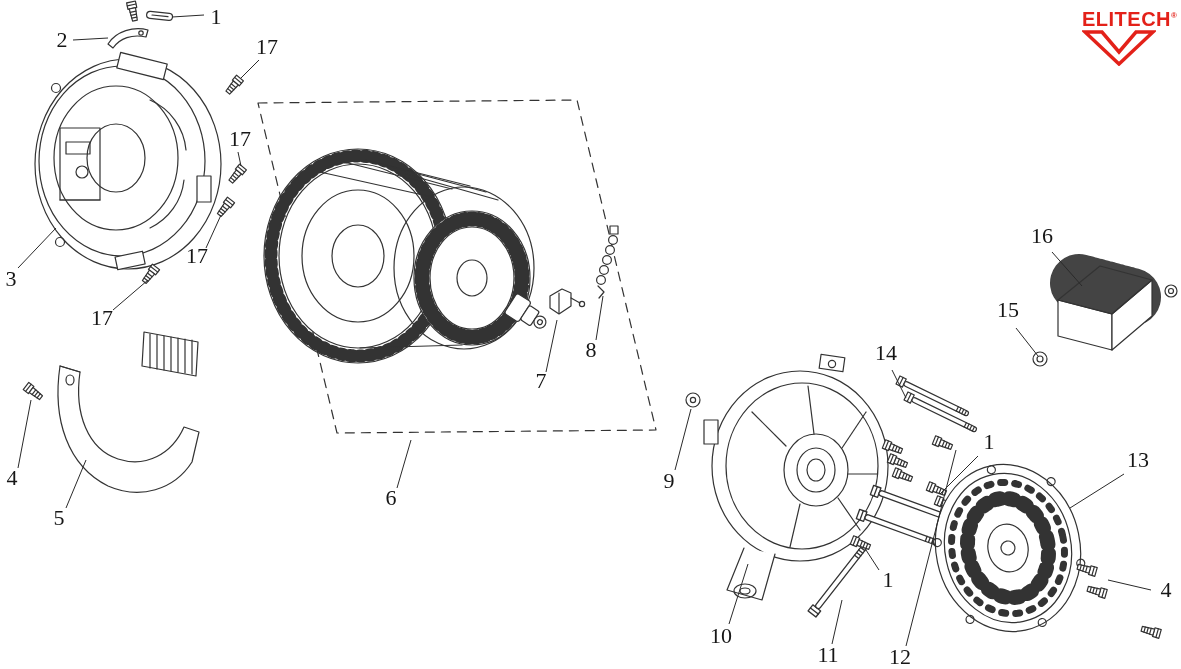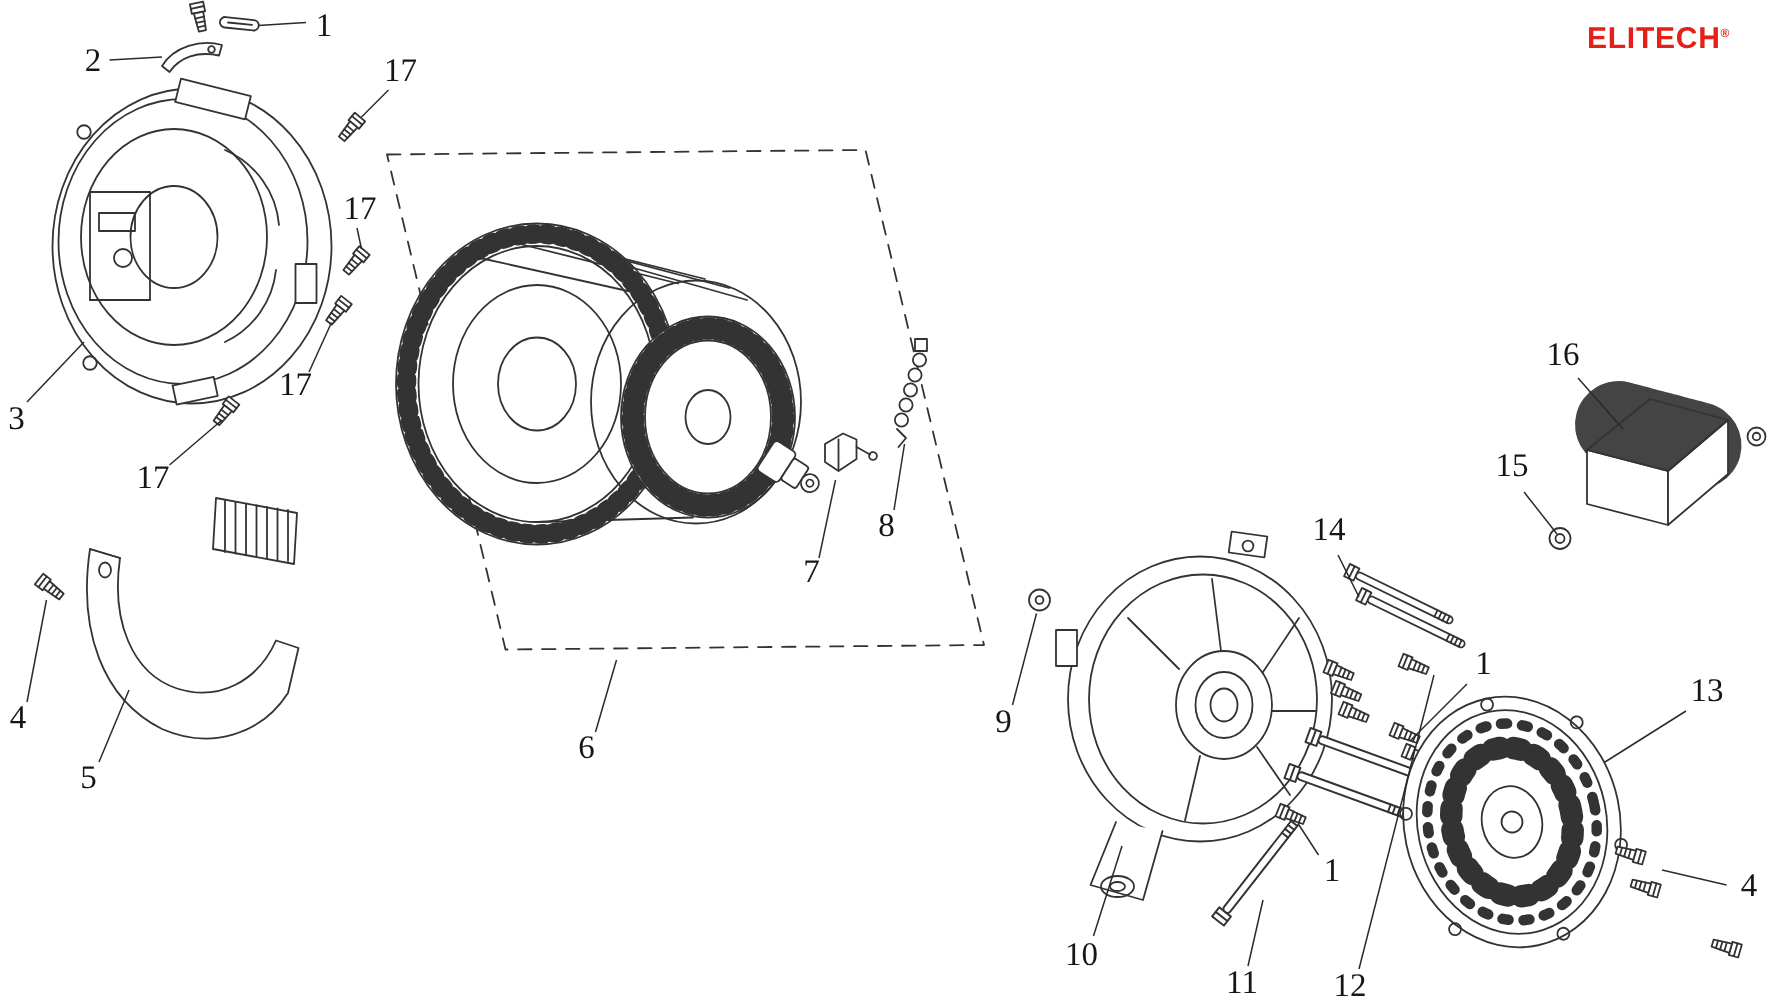--- a/index.html
+++ b/index.html
@@ -13,22 +13,22 @@
   
   .part{stroke:#333;fill:none;stroke-width:1.2;stroke-linecap:round;stroke-linejoin:round;}
 
   .callout{
     font-family:"Liberation Serif","DejaVu Serif",serif;
     font-size:22px;fill:#161616;text-anchor:middle;stroke:none;
   }
   .leader{stroke:#2a2a2a;stroke-width:1;}
 
   .logo{
-    position:absolute;left:1058px;top:8px;width:96px;
-    display:flex;flex-direction:row;align-items:center;
+    position:absolute;left:1082px;top:8px;width:96px;
+    display:flex;flex-direction:column;align-items:flex-start;
   }
   .logo-text{
     font-weight:700;font-size:20px;letter-spacing:.5px;line-height:1.1;
     font-family:"Liberation Sans",sans-serif;white-space:nowrap;
   }
   .logo-text sup{font-size:8px;vertical-align:super;}
   .logo-v{margin-top:0px;display:block;}
 </style>
 </head>
 <body>

